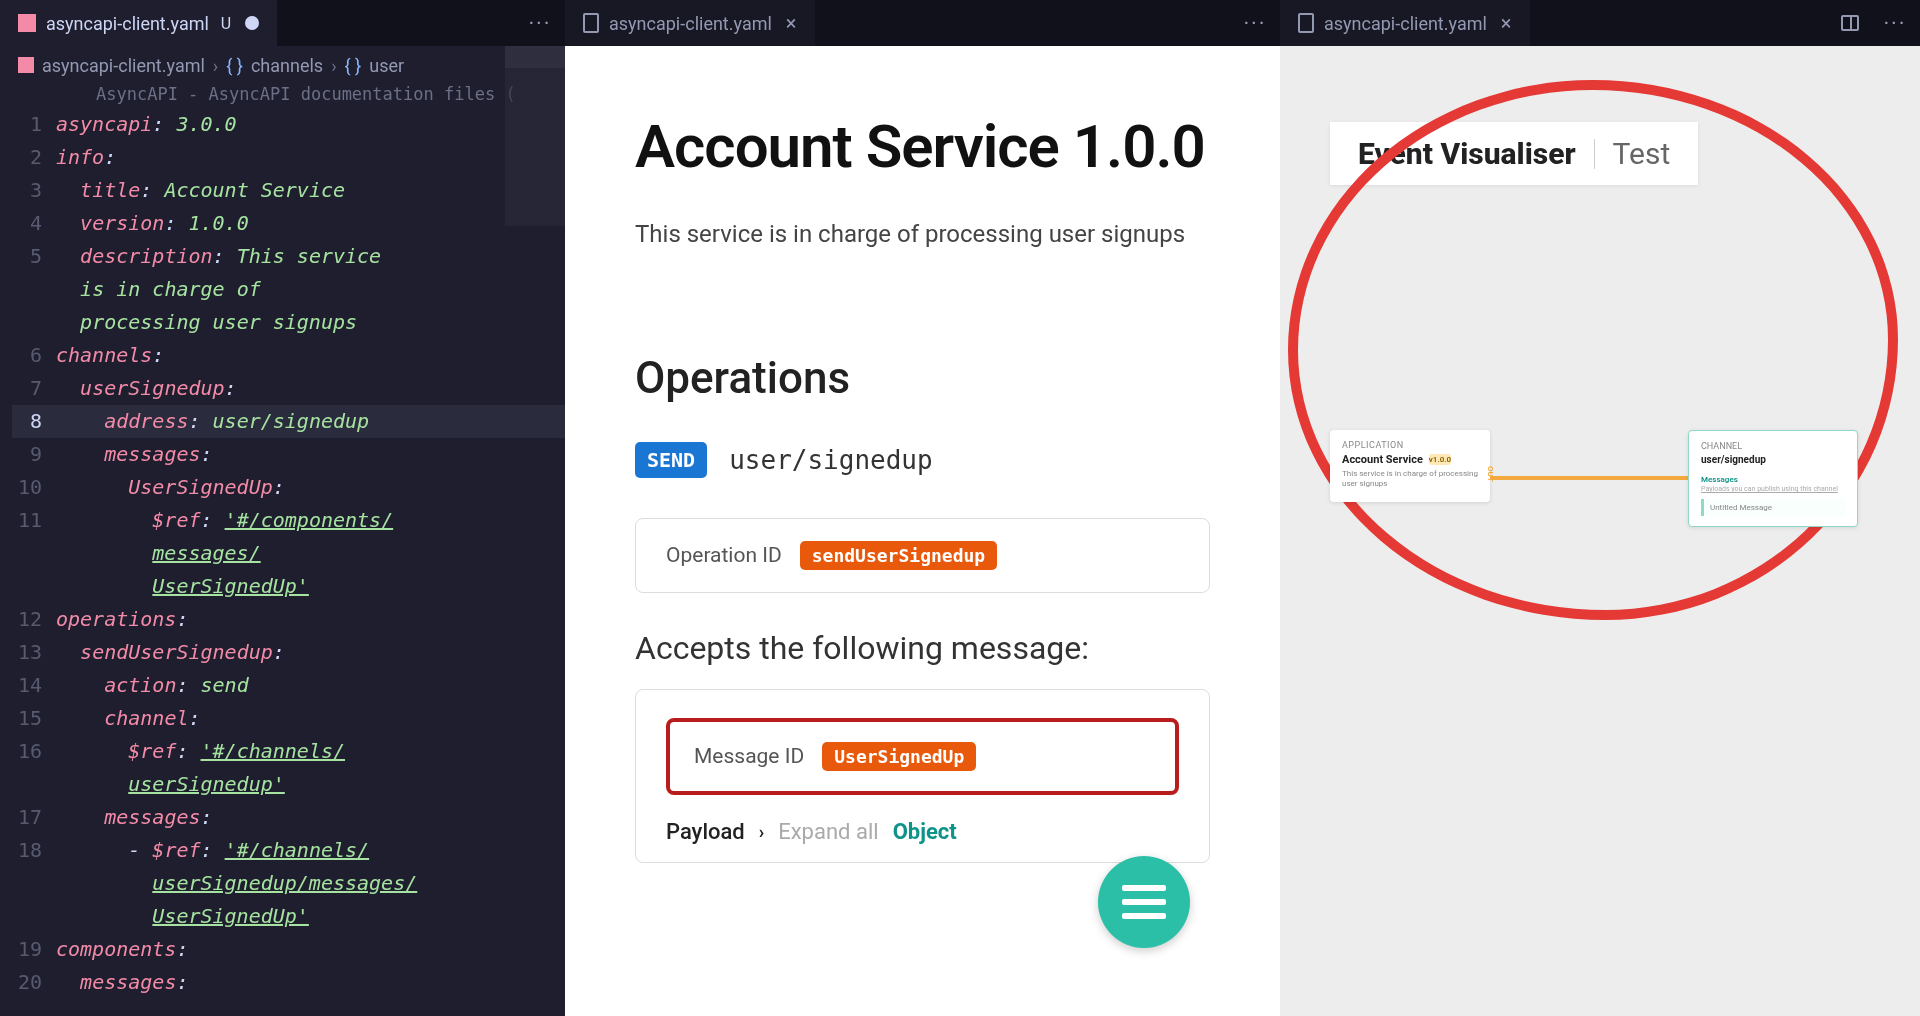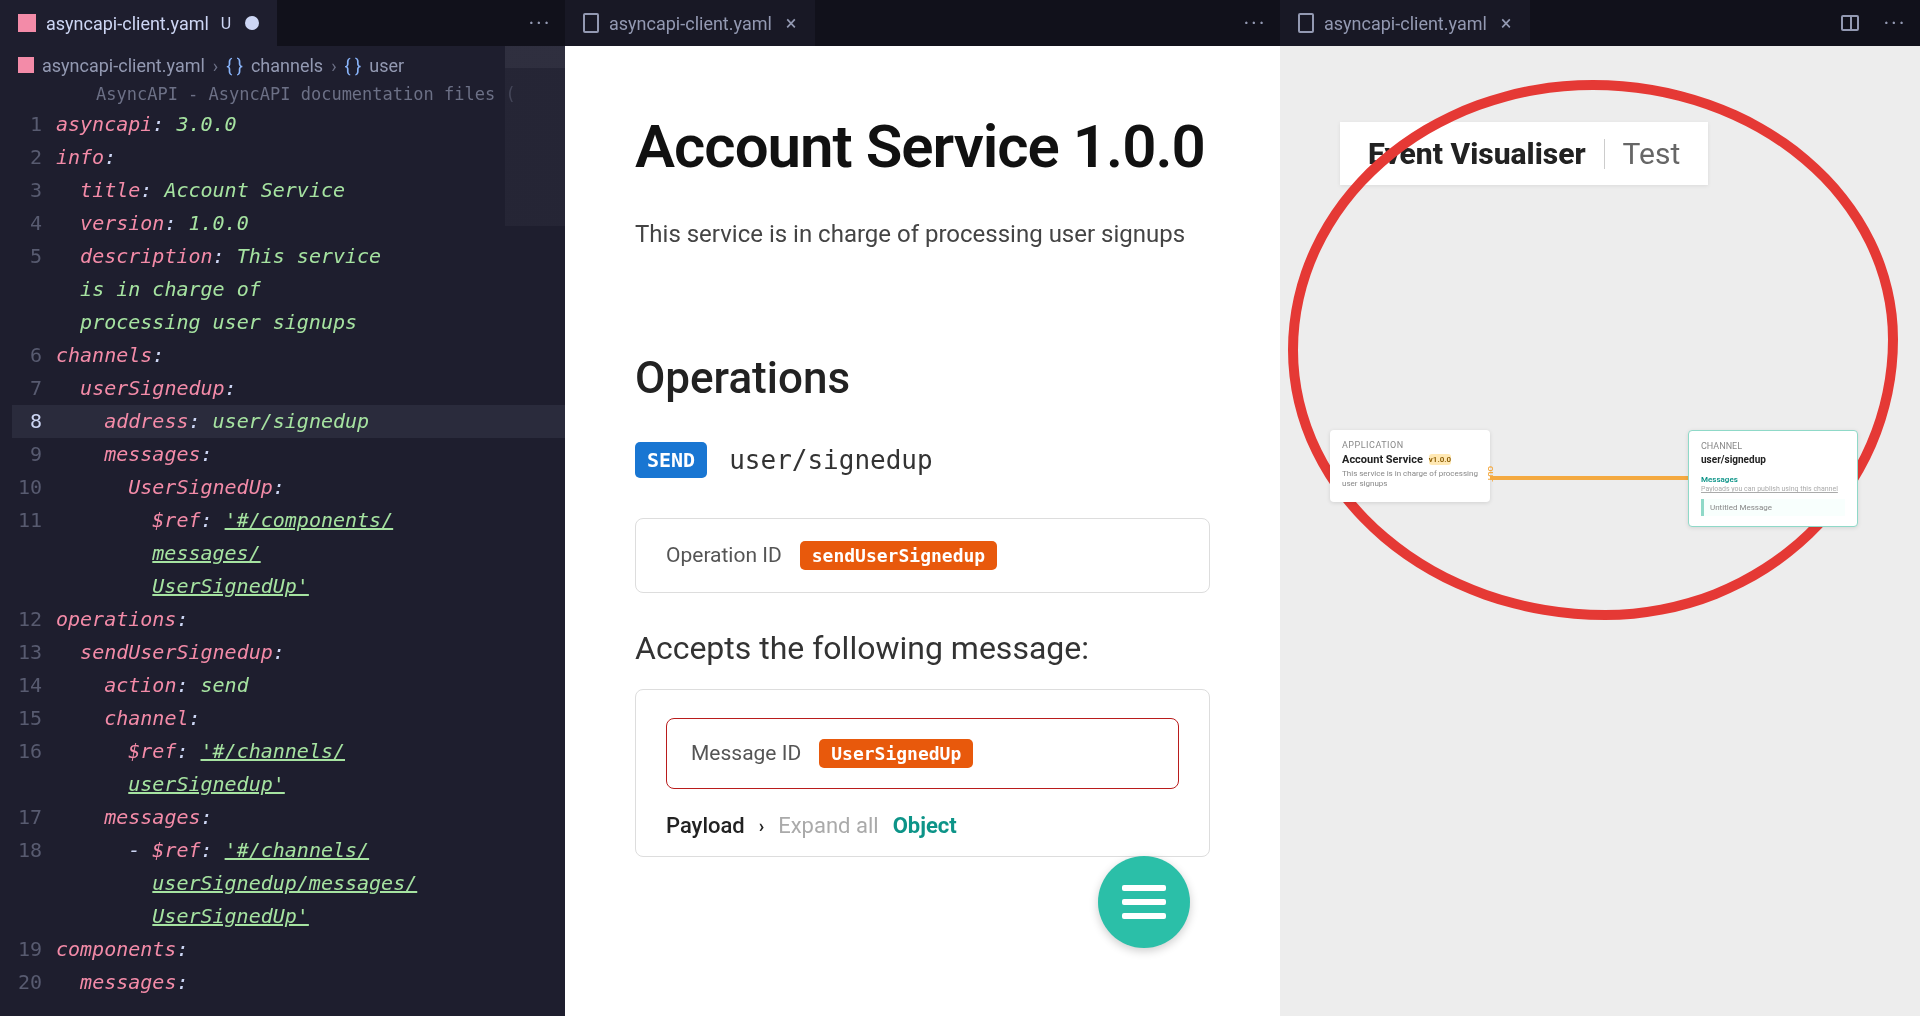--- a/index.html
+++ b/index.html
@@ -128,36 +128,36 @@
     border:1px solid #ddd; border-radius:8px; padding:22px 30px;
   }
   .panel-row { display:flex; align-items:center; gap:18px;}
   .panel-label { font-size:21px; color:#555;}
   .badge-orange {
     background:#e8590c; color:#fff; font-family:"SF Mono",Menlo,monospace;
     font-size:18px; font-weight:600; padding:4px 12px; border-radius:5px;
   }
   .accepts { font-size:32px; color:#333; margin:36px 0 22px 0;}
   .msgpanel { border:1px solid #ddd; border-radius:8px; padding:28px 30px 18px 30px; position:relative;}
-  .inner-panel { border:1px solid #b91c1c; border-radius:8px; padding:20px 24px; margin-bottom:24px;}
+  .inner-panel { border:4px solid #b91c1c; border-radius:8px; padding:20px 24px; margin-bottom:24px;}
   .payload-row { display:flex; align-items:center; gap:14px; font-size:22px;}
   .payload-row .lbl{ color:#222; font-weight:500;}
   .payload-row .chev{ color:#222; font-size:18px; font-weight:700;}
   .payload-row .exp{ color:#aaa;}
   .payload-row .obj{ color:#0d9488; font-weight:700;}
   .fab {
     position:absolute; right:90px; top:810px;
     width:92px;height:92px;border-radius:50%;
     background:#2bbfa8; display:flex;flex-direction:column;align-items:center;justify-content:center;
     gap:8px; box-shadow:0 3px 10px rgba(0,0,0,0.2); cursor:pointer;
   }
   .fab .bar{ width:44px;height:6px;background:#fff;border-radius:2px;}
   
   .vis-header {
-    position:absolute; top:76px; left:60px;
+    position:absolute; top:76px; left:50px;
     background:#fff; padding:14px 28px; display:flex; align-items:center; gap:18px;
     box-shadow:0 1px 4px rgba(0,0,0,0.08);
   }
   .vis-header .title{ font-size:30px; font-weight:800; color:#222;}
   .vis-header .sep{ width:1px;height:30px;background:#ccc;}
   .vis-header .sub{ font-size:30px; color:#666;}
   .circle-ann {
     position:absolute; top:34px; left:8px; width:610px; height:540px;
     border:10px solid #e53935; border-radius:50% 50% 48% 52% / 50% 48% 52% 50%;
     pointer-events:none;

